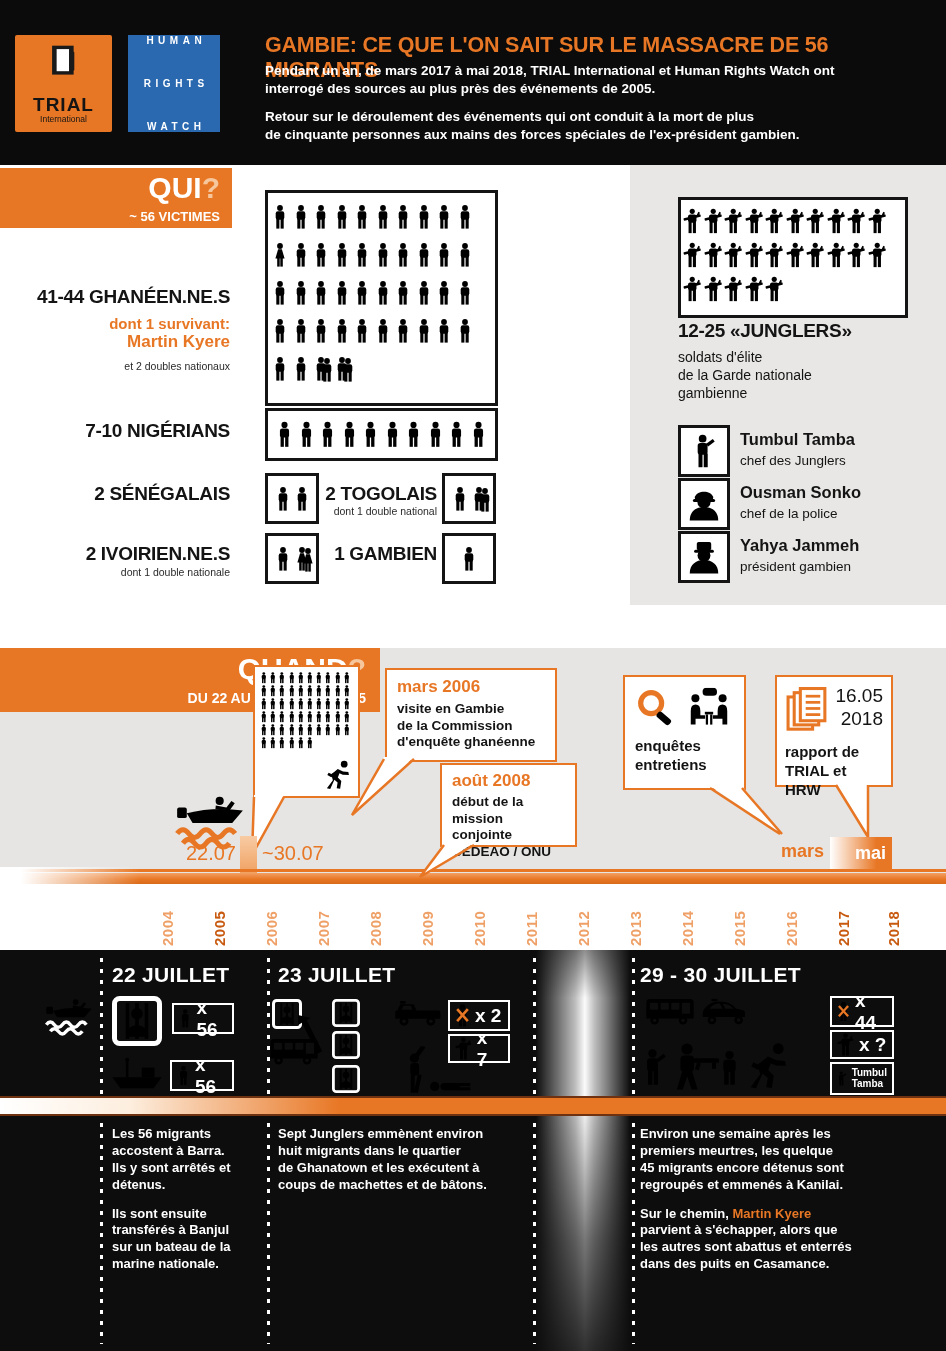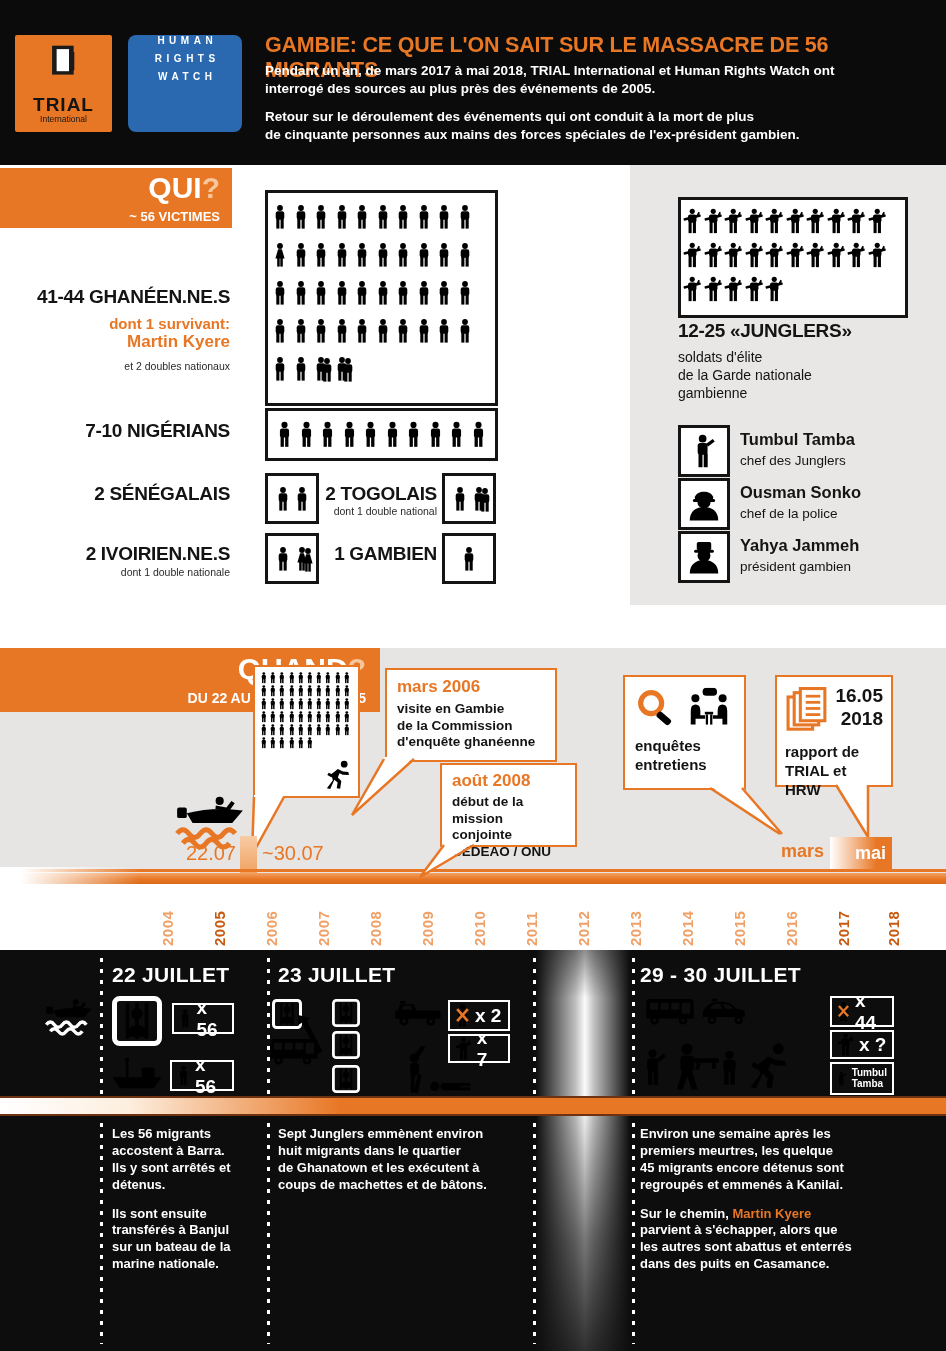--- a/index.html
+++ b/index.html
@@ -7,22 +7,22 @@
         font-family:"Liberation Sans",sans-serif;background:#fff;}
   .abs{position:absolute;}
   .pre{white-space:pre-line;}
 
   
   .hdr{left:0;top:0;width:946px;height:165px;background:#0b0b0b;}
   .logo-trial{left:15px;top:35px;width:97px;height:97px;background:#E87725;
     display:flex;flex-direction:column;align-items:center;justify-content:center;border-radius:2px;}
   .logo-trial .tname{font-weight:bold;font-size:19px;color:#141414;letter-spacing:1px;line-height:1;margin-top:17px;}
   .logo-trial .tsub{font-size:8.5px;color:#141414;line-height:1;margin-top:1px;}
-  .logo-hrw{left:128px;top:35px;width:114px;height:97px;background:#2A69B0;
-    display:flex;flex-direction:column;align-items:center;justify-content:flex-start;gap:7px;border-radius:8px;}
+  .logo-hrw{left:128px;top:35px;width:92px;height:97px;background:#2A69B0;
+    display:flex;flex-direction:column;align-items:center;justify-content:space-between;gap:7px;}
   .logo-hrw div{color:#fff;font-weight:bold;font-size:10px;letter-spacing:4.5px;text-indent:4.5px;}
   .hd-title{left:265px;top:33px;width:670px;color:#E87725;font-weight:bold;font-size:21.5px;letter-spacing:-0.2px;}
   .hd-p{left:265px;width:672px;color:#fff;font-weight:bold;font-size:13.5px;line-height:1.32;}
 
   
   .banner{background:#E87725;color:#fff;display:flex;flex-direction:column;
     align-items:flex-end;justify-content:center;}
   .banner .b1{font-weight:bold;font-size:30px;line-height:1;}
   .banner .b1 .q{color:#f6c69c;}
   .banner .b2{font-weight:bold;font-size:13px;margin-top:6px;}
@@ -914,21 +914,21 @@
   <svg class="abs" style="left:690px;top:786px" width="96" height="52">
     <path d="M20 0 h32 L92 48 Z" fill="#fff"></path>
     <path d="M20 2 L90 48 M52 2 L92 48" fill="none" stroke="#E87725" stroke-width="2.5"></path>
   </svg>
 
   <div class="bubble" style="left:775px;top:675px;width:118px;height:112px;padding:8px">
     <div style="display:flex;justify-content:space-between;align-items:flex-start">
       <svg width="46" height="50" style="color:#E87725">
           <use href="#s-docs"></use>
         </svg>
-      <div class="pre" style="font-weight:bold;font-size:19px;color:#141414;text-align:right;line-height:1.2">16.05
+      <div class="pre" style="font-weight:normal;font-size:19px;color:#141414;text-align:right;line-height:1.2">16.05
 2018</div>
     </div>
     <div class="btext pre" style="margin-top:8px;font-size:15px">rapport de
 TRIAL et HRW</div>
   </div>
   <svg class="abs" style="left:822px;top:783px" width="58" height="58">
     <path d="M14 0 h32 v52 Z" fill="#fff"></path>
     <path d="M14 2 L46 54 M46 2 V54" fill="none" stroke="#E87725" stroke-width="2.5"></path>
   </svg>
 

